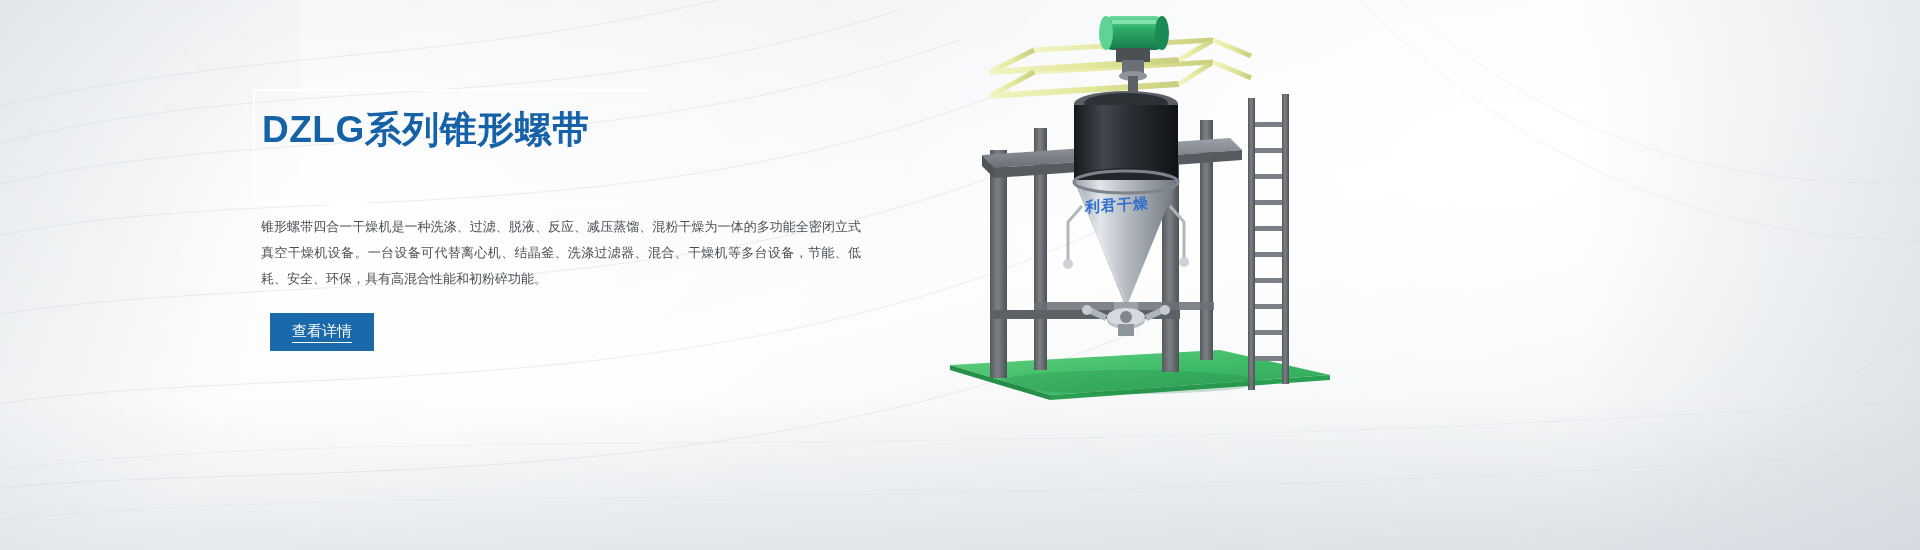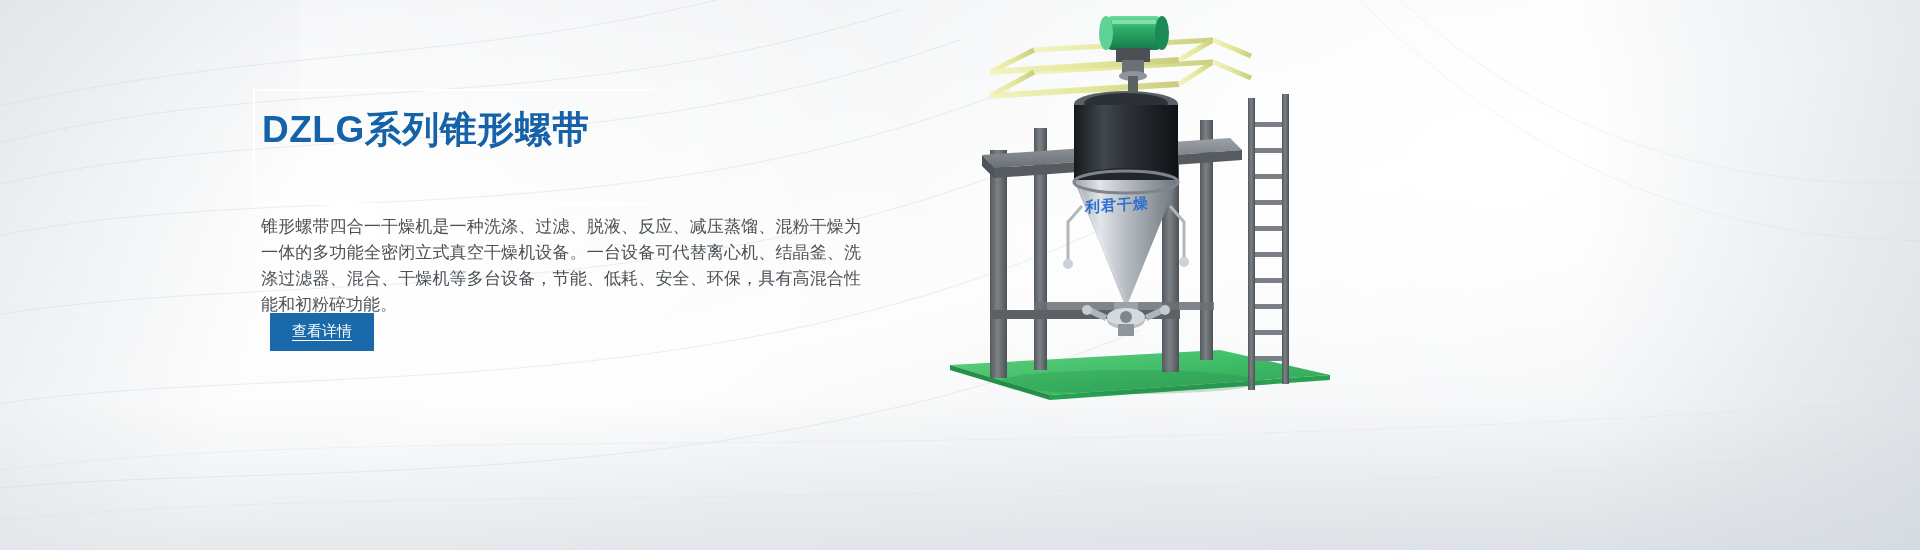--- a/index.html
+++ b/index.html
@@ -57,33 +57,33 @@
     color:#1662a8; letter-spacing:.5px;
     text-shadow:0 1px 0 rgba(255,255,255,.6);
     white-space:nowrap;
     margin-top:6px;
   }
   .title .l1 { display:block; }
   .title .l2 { display:block; }
 
   .desc {
     position:absolute; left:261px; top:214px; width:600px;
-    font-size:17px; line-height:26px; color:#4b5055;
+    font-size:13px; line-height:26px; color:#4b5055;
     text-align:justify;
   }
   .btn-wrap { position:absolute; left:270px; top:313px; }
   .btn {
     display:inline-block;
     background:#1a69ab;
     color:#ffffff;
     font-size:15px;
     padding:9px 22px 10px 22px;
     border:none;
     cursor:pointer;
-    font-family:Liberation Serif, serif;
+    font-family:Liberation Mono, monospace;
   }
   .btn span { border-bottom:1px solid #ffffff; padding-bottom:1px; }
 
   
   .machine { position:absolute; left:930px; top:10px; width:430px; height:420px; }
   .machine svg { display:block; }
   .brand-text {
     position:absolute; left:1085px; top:196px;
     font-size:15px; font-weight:bold; color:#2f6fd0;
     letter-spacing:1px;

